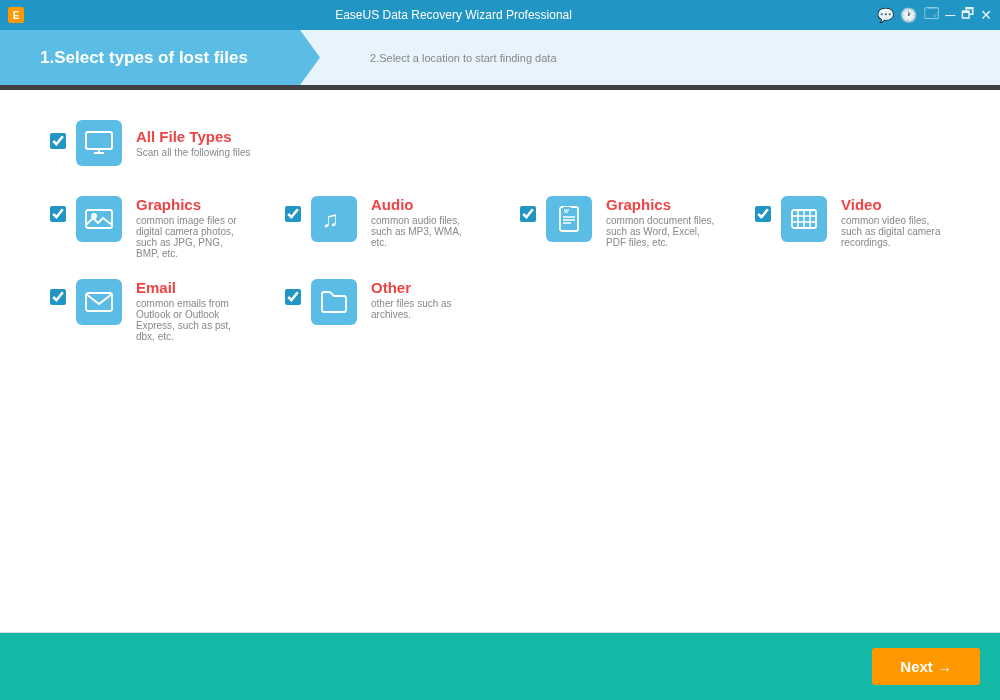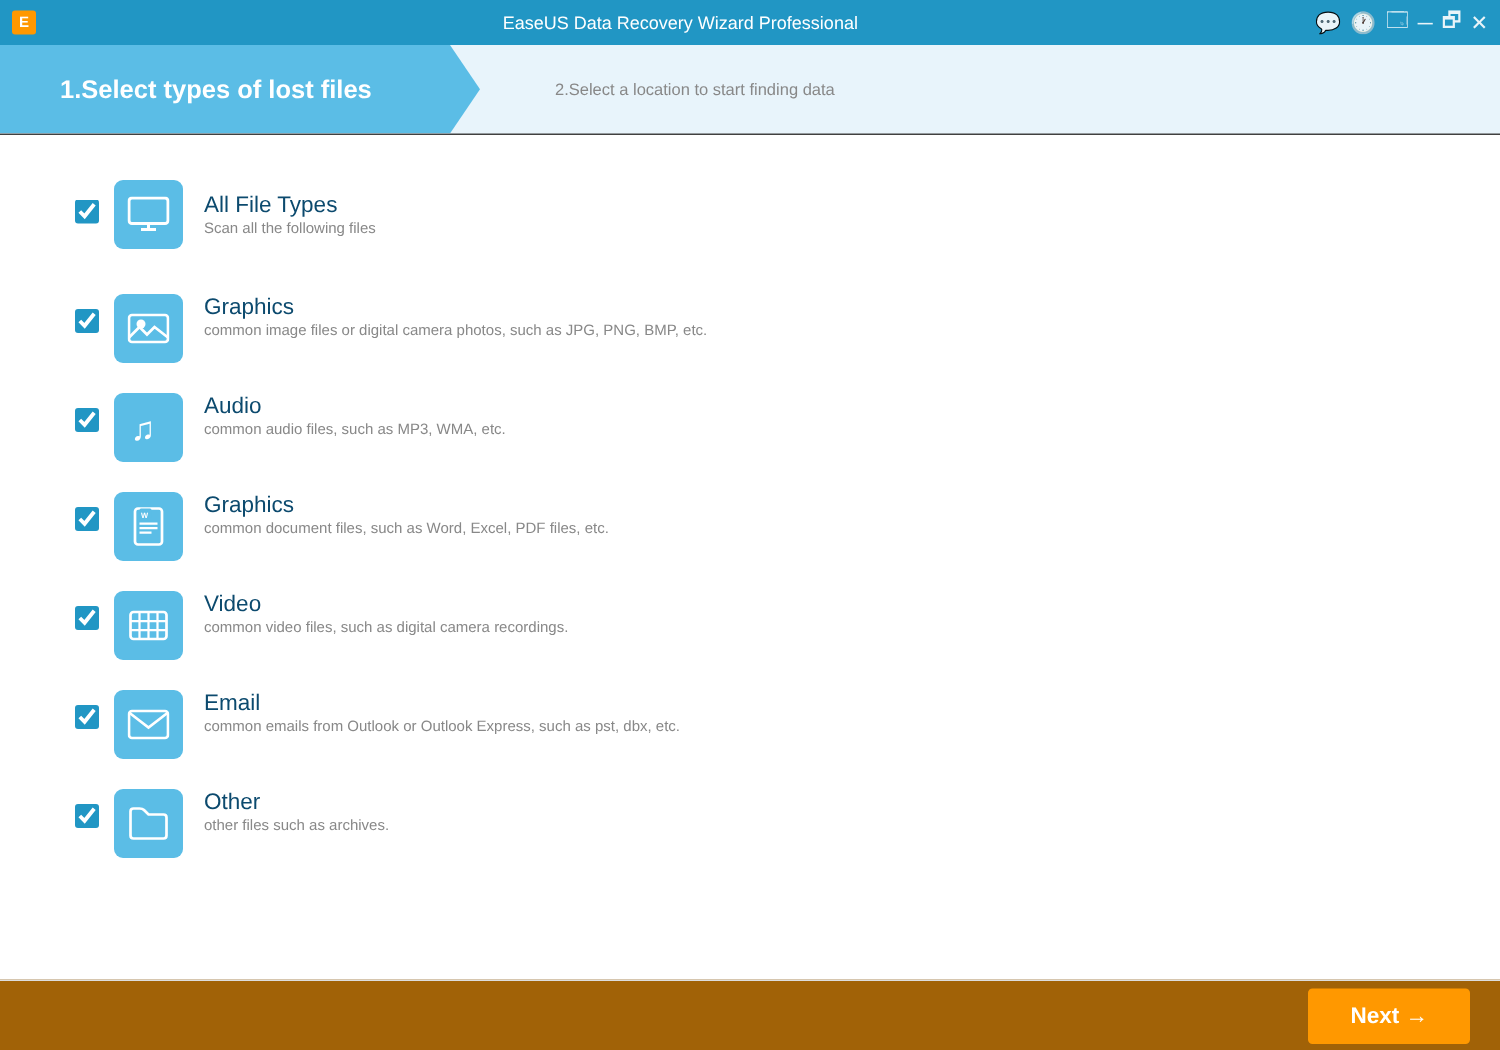--- a/index.html
+++ b/index.html
@@ -52,21 +52,21 @@
       cursor: pointer;
       opacity: 0.9;
       color: white;
     }
 
     
     .wizard-header {
       display: flex;
       height: 60px;
       background: #e8f4fb;
-      border-bottom: 1px solid #404040;
+      border-bottom: 5px solid #404040;
     }
     .step-active {
       background: #5bbde6;
       display: flex;
       align-items: center;
       padding: 0 30px 0 40px;
       clip-path: polygon(0 0, calc(100% - 20px) 0, 100% 50%, calc(100% - 20px) 100%, 0 100%);
       min-width: 320px;
     }
     .step-active-text {
@@ -117,47 +117,47 @@
       align-items: center;
       justify-content: center;
       margin-right: 14px;
       flex-shrink: 0;
     }
     .icon-box svg {
       fill: white;
     }
     .item-text h3 {
       font-size: 15px;
-      font-weight: normal;
-      color: #0c4a6e;
+      font-weight: bold;
+      color: #ef4444;
       margin-bottom: 2px;
     }
     .item-text p {
       font-size: 10px;
       color: #888;
     }
 
     
     .file-types-grid {
       display: grid;
-      grid-template-columns: 1fr;
+      grid-template-columns: 1fr 1fr 1fr 1fr;
       gap: 20px 40px;
     }
     .file-type-item {
       display: flex;
       align-items: flex-start;
     }
     .file-type-item .checkbox-wrap {
       margin-top: 10px;
     }
 
     
     .footer {
-      height: 47px;
-      background: #a16207;
+      height: 68px;
+      background: #14b8a6;
       border-top: 1px solid #ddd;
       display: flex;
       align-items: center;
       justify-content: flex-end;
       padding: 0 20px;
     }
     .next-button {
       background: #ff9800;
       color: white;
       border: none;

